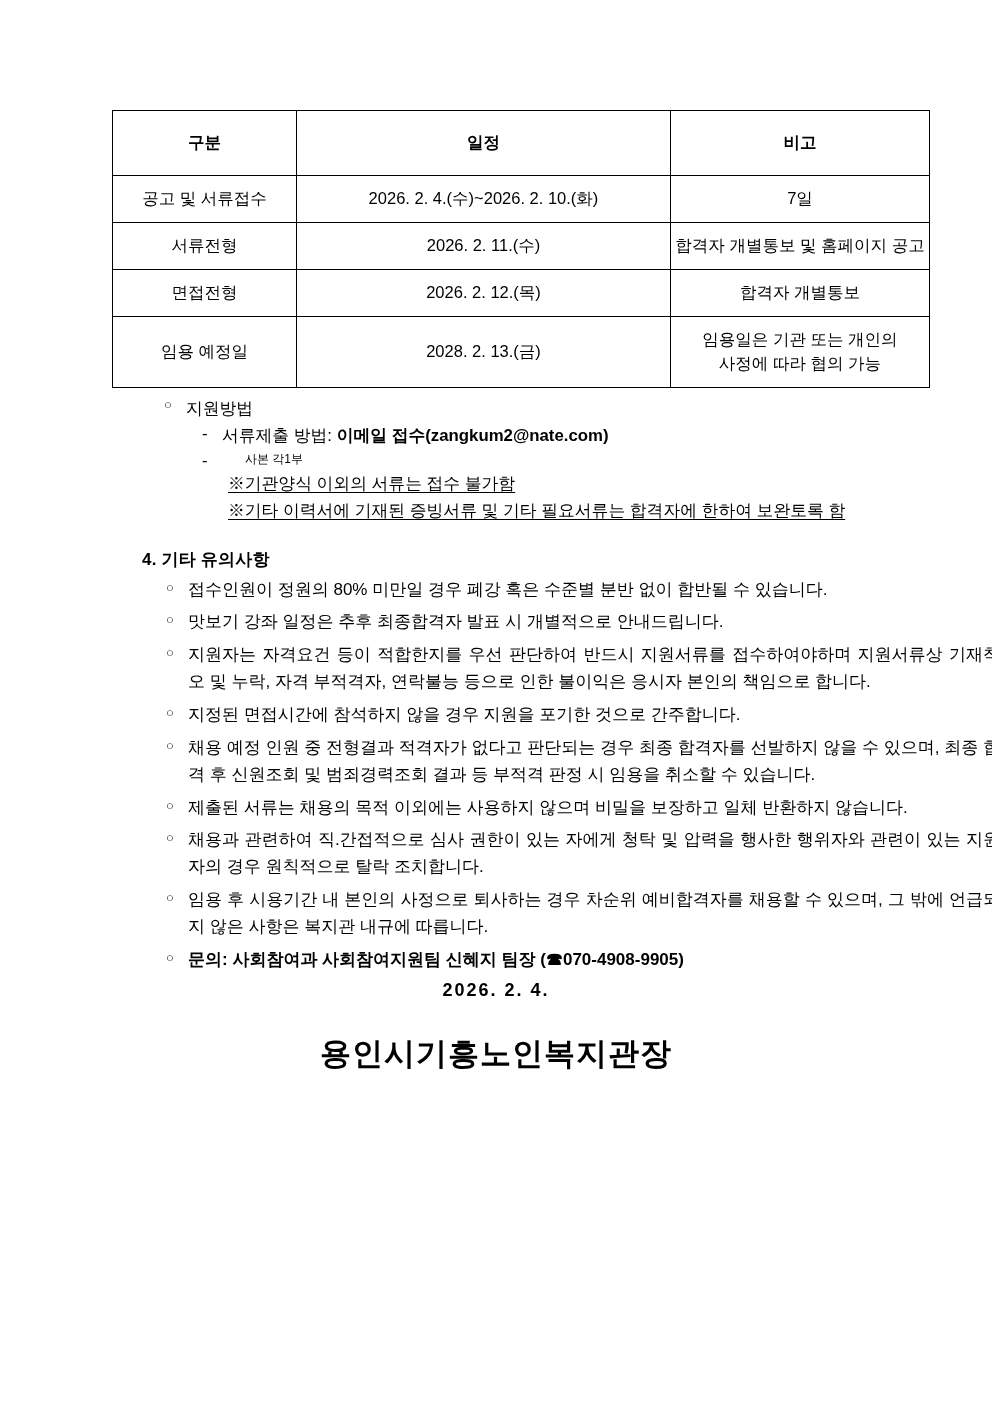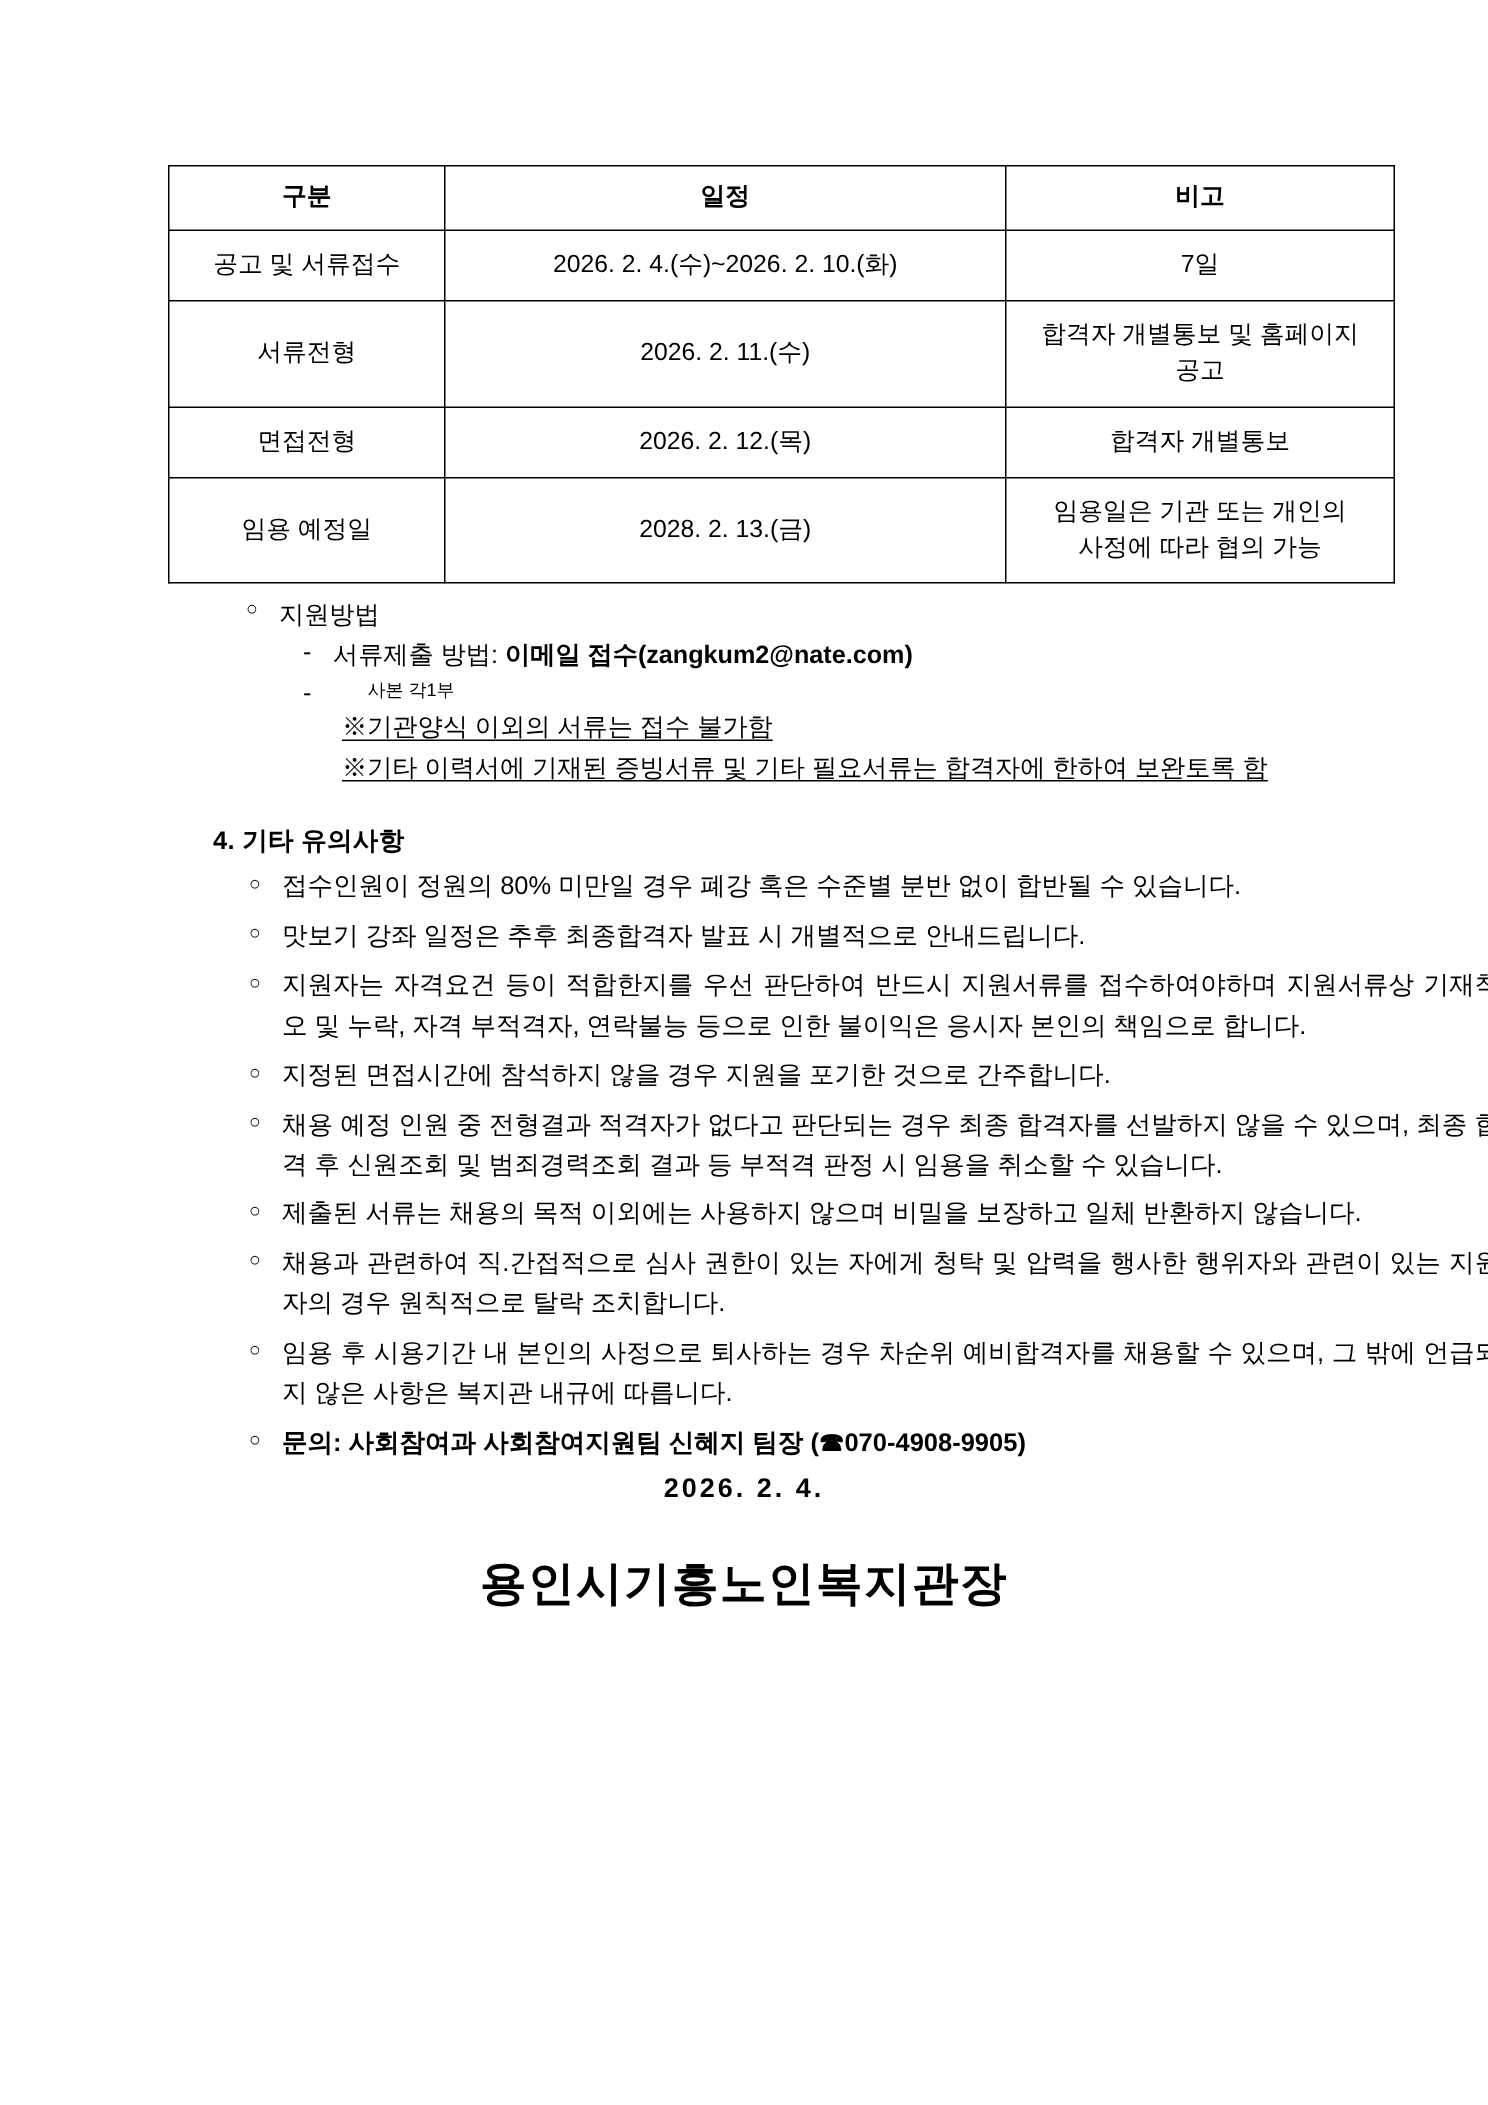--- a/index.html
+++ b/index.html
@@ -27,27 +27,27 @@
     border-collapse: collapse;
     width: 790px;
     margin: 0 0 0 32px;
     table-layout: fixed;
   }
   table.schedule td, table.schedule th {
     border: 1px solid #000;
     text-align: center;
     vertical-align: middle;
     font-size: 16.5px;
-    padding: 11px 16px;
+    padding: 11px 4px;
     line-height: 1.45;
     font-weight: normal;
   }
   table.schedule th {
     font-weight: bold;
-    padding: 9px 4px;
+    padding: 20px 4px;
   }
   .col-a { width: 175px; }
   .col-b { width: 365px; }
   .col-c { width: 250px; }
 
   .lvl1 {
     margin: 9px 0 0 84px;
     position: relative;
     padding-left: 22px;
     font-size: 16.8px;

